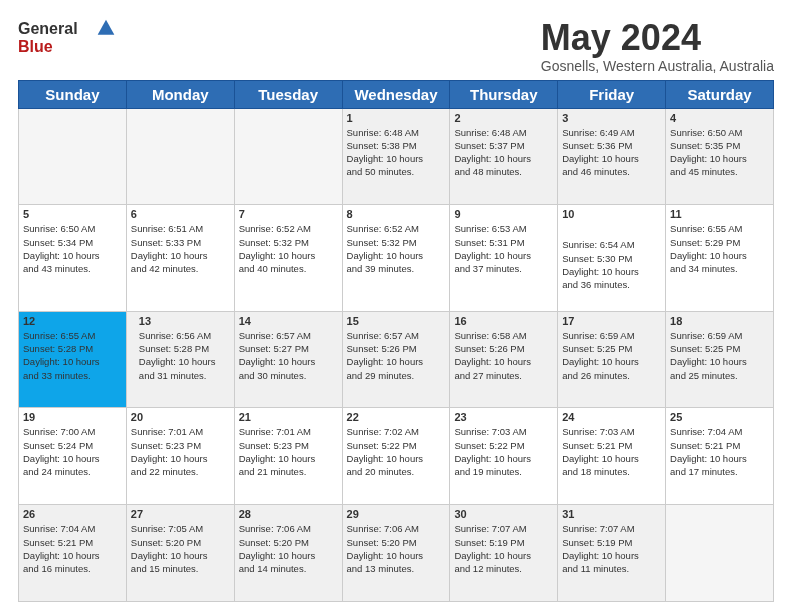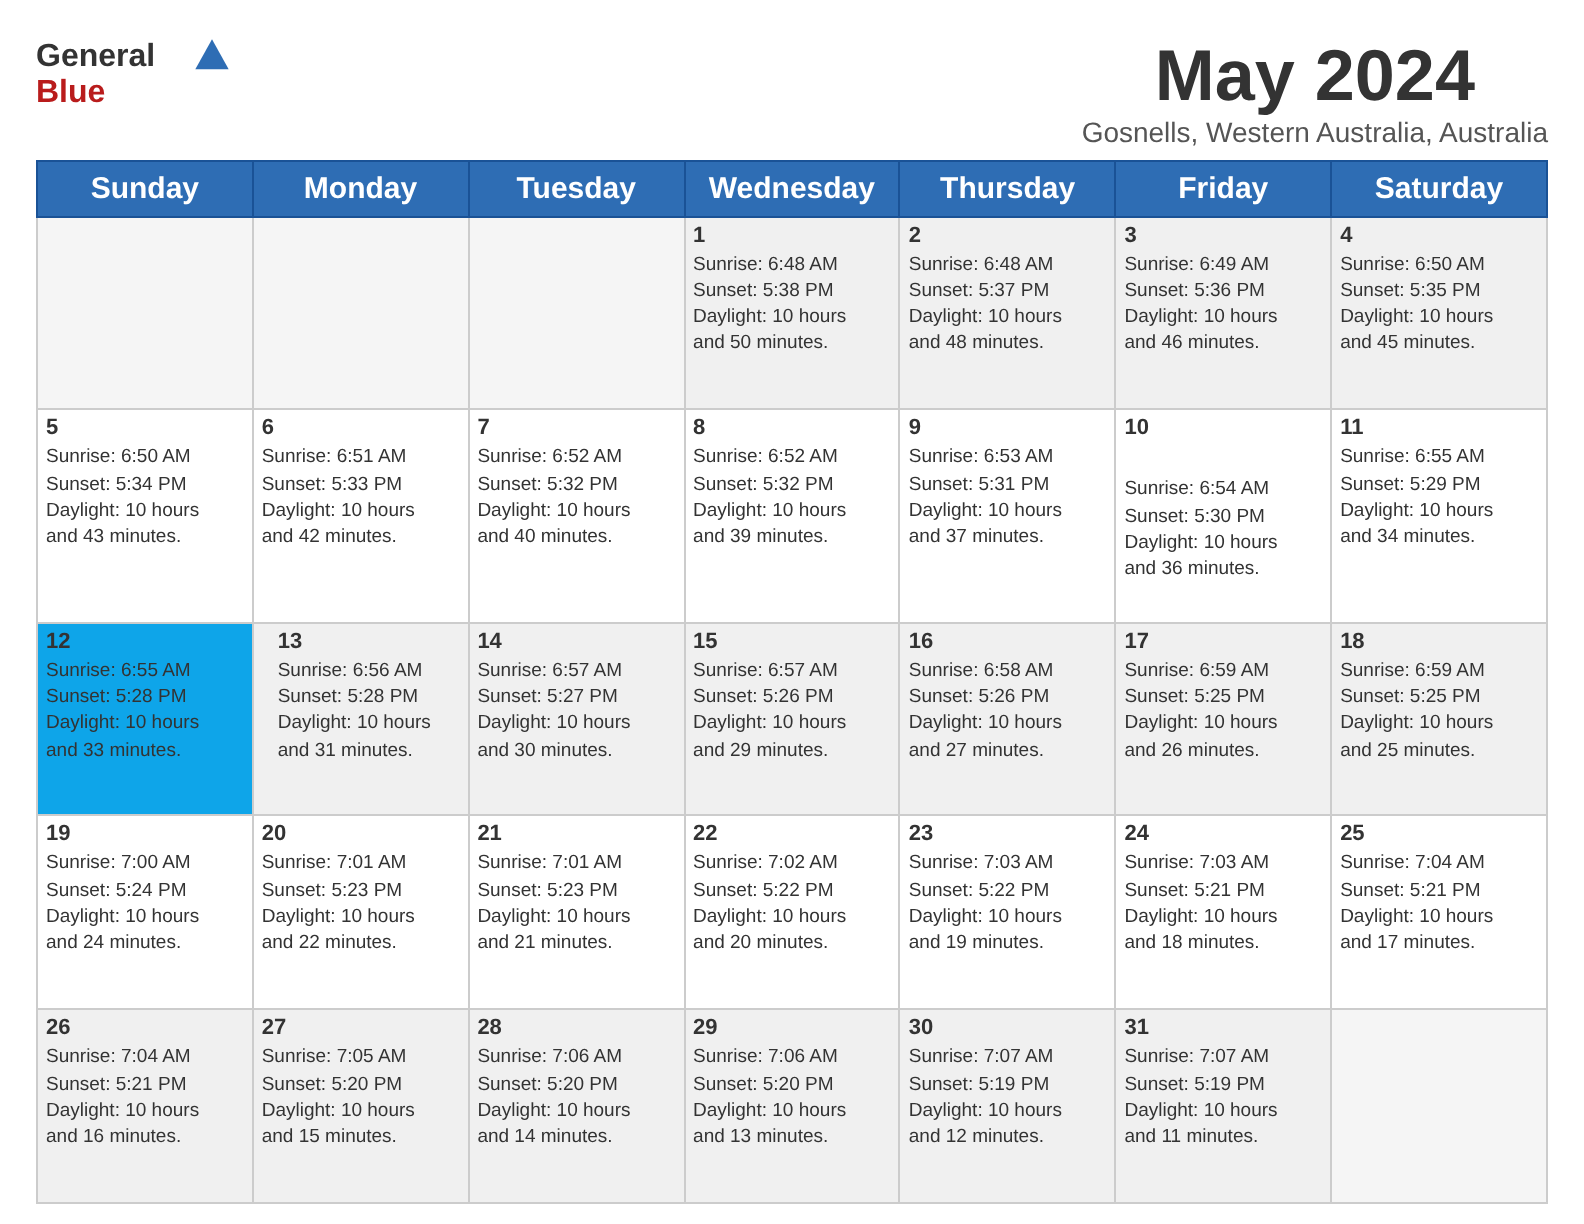--- a/index.html
+++ b/index.html
@@ -42,21 +42,21 @@
       font-size: 16px;
       font-weight: bold;
       color: #b91c1c;
     }
     .logo-icon {
       width: 20px;
       height: 20px;
       margin-left: 2px;
     }
     .title-area {
-      text-align: center;
+      text-align: left;
     }
     .month-title {
       font-size: 36px;
       font-weight: bold;
       color: #333;
       line-height: 1.1;
     }
     .location {
       font-size: 14px;
       color: #555;

